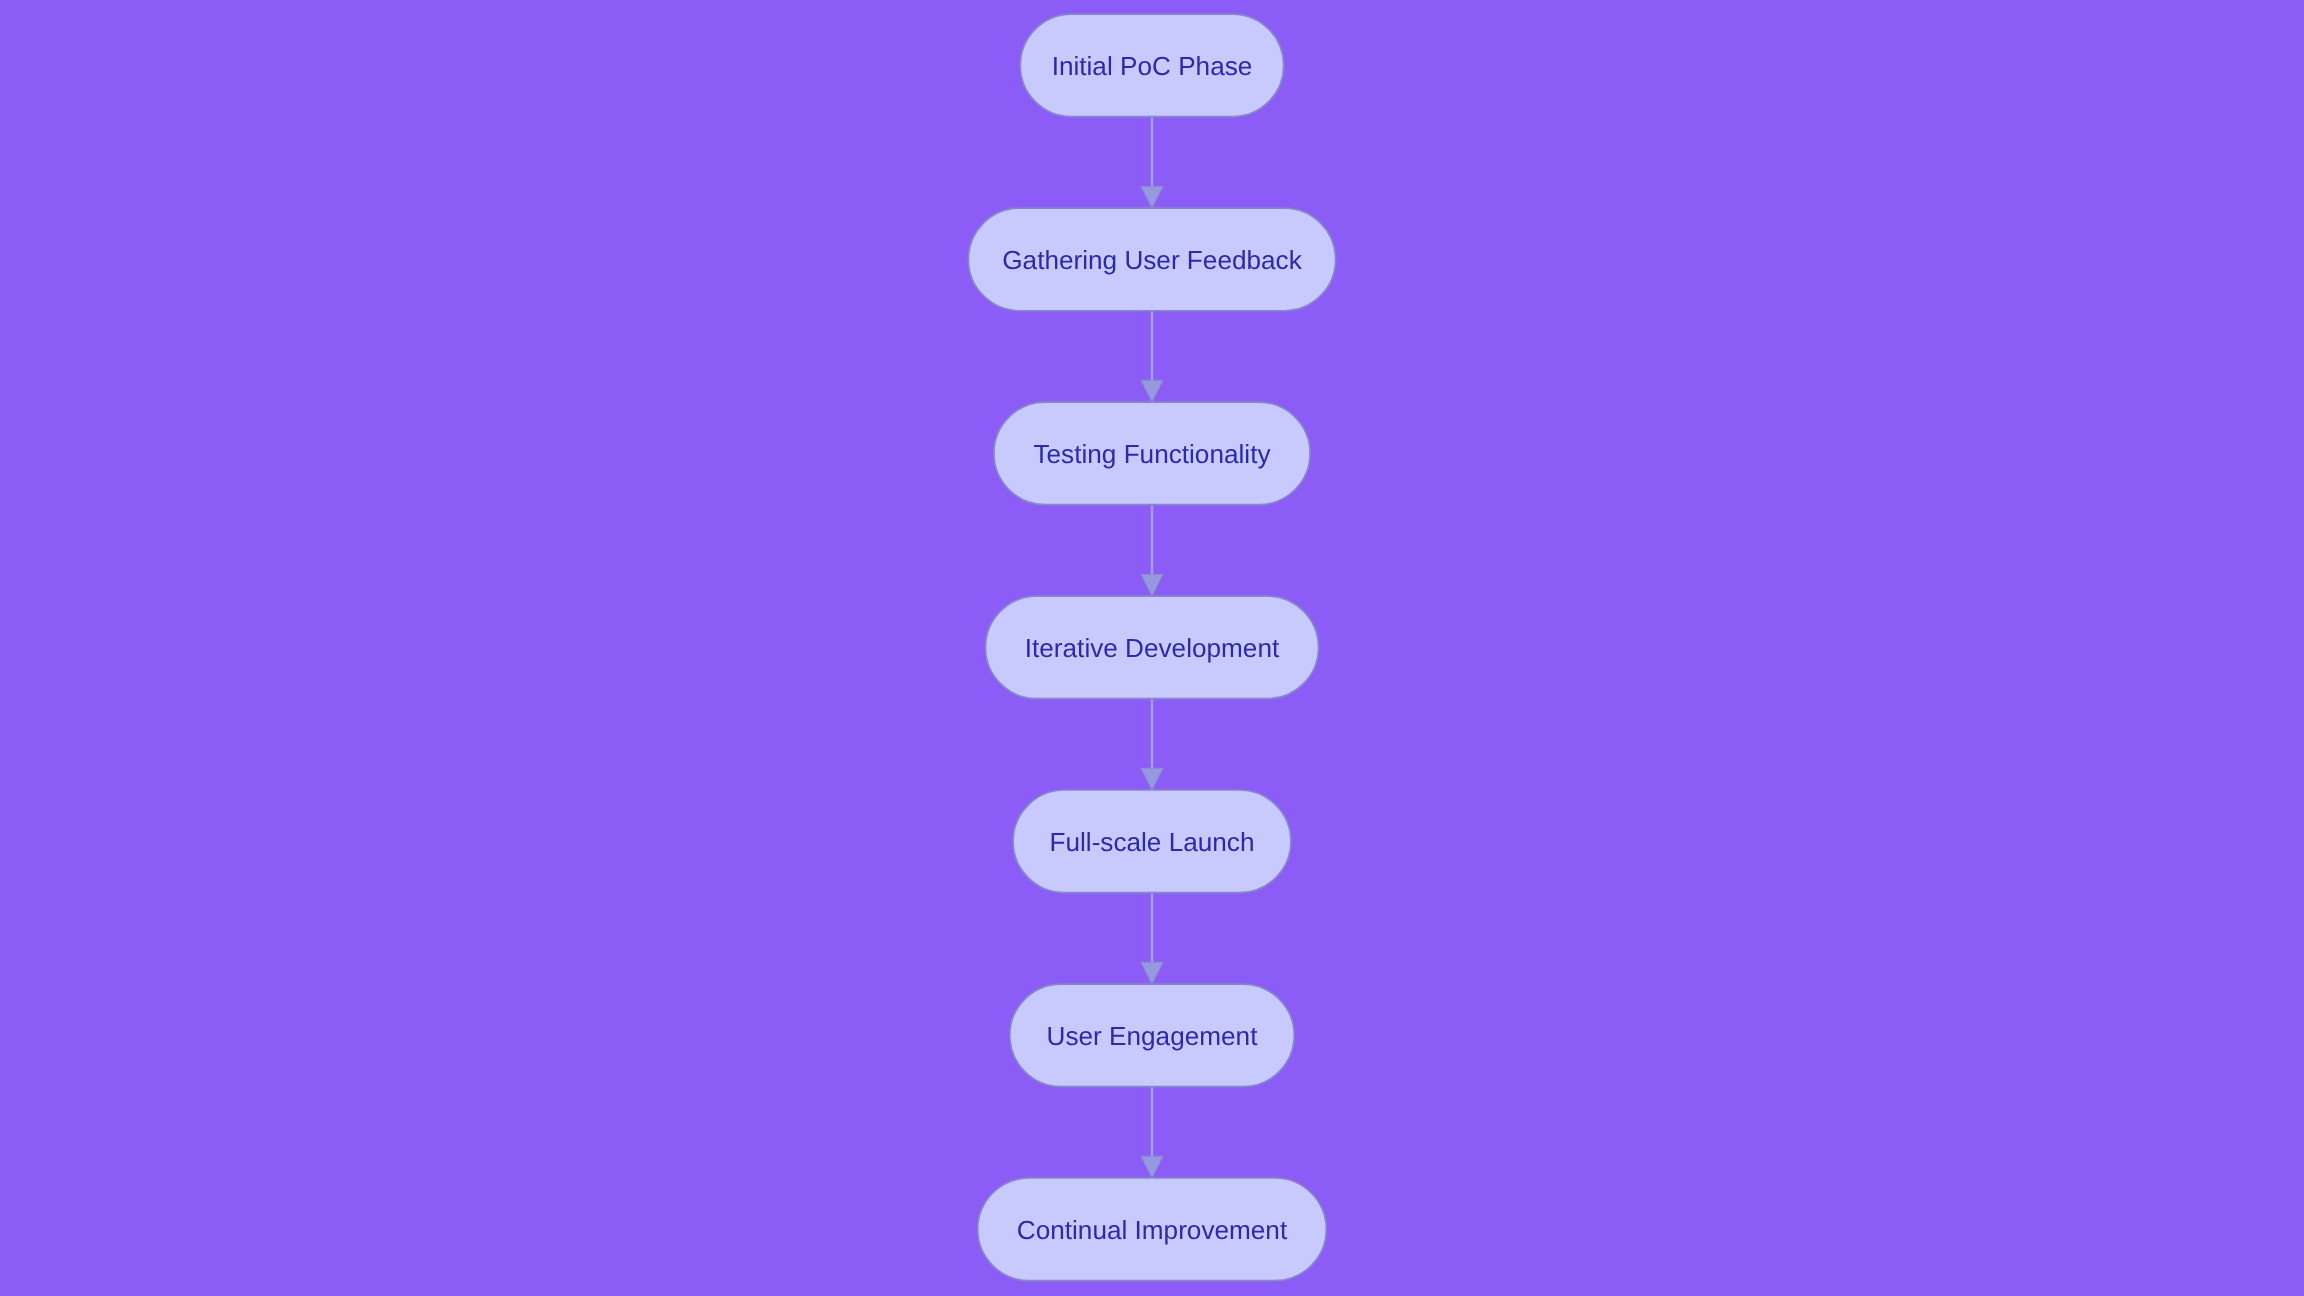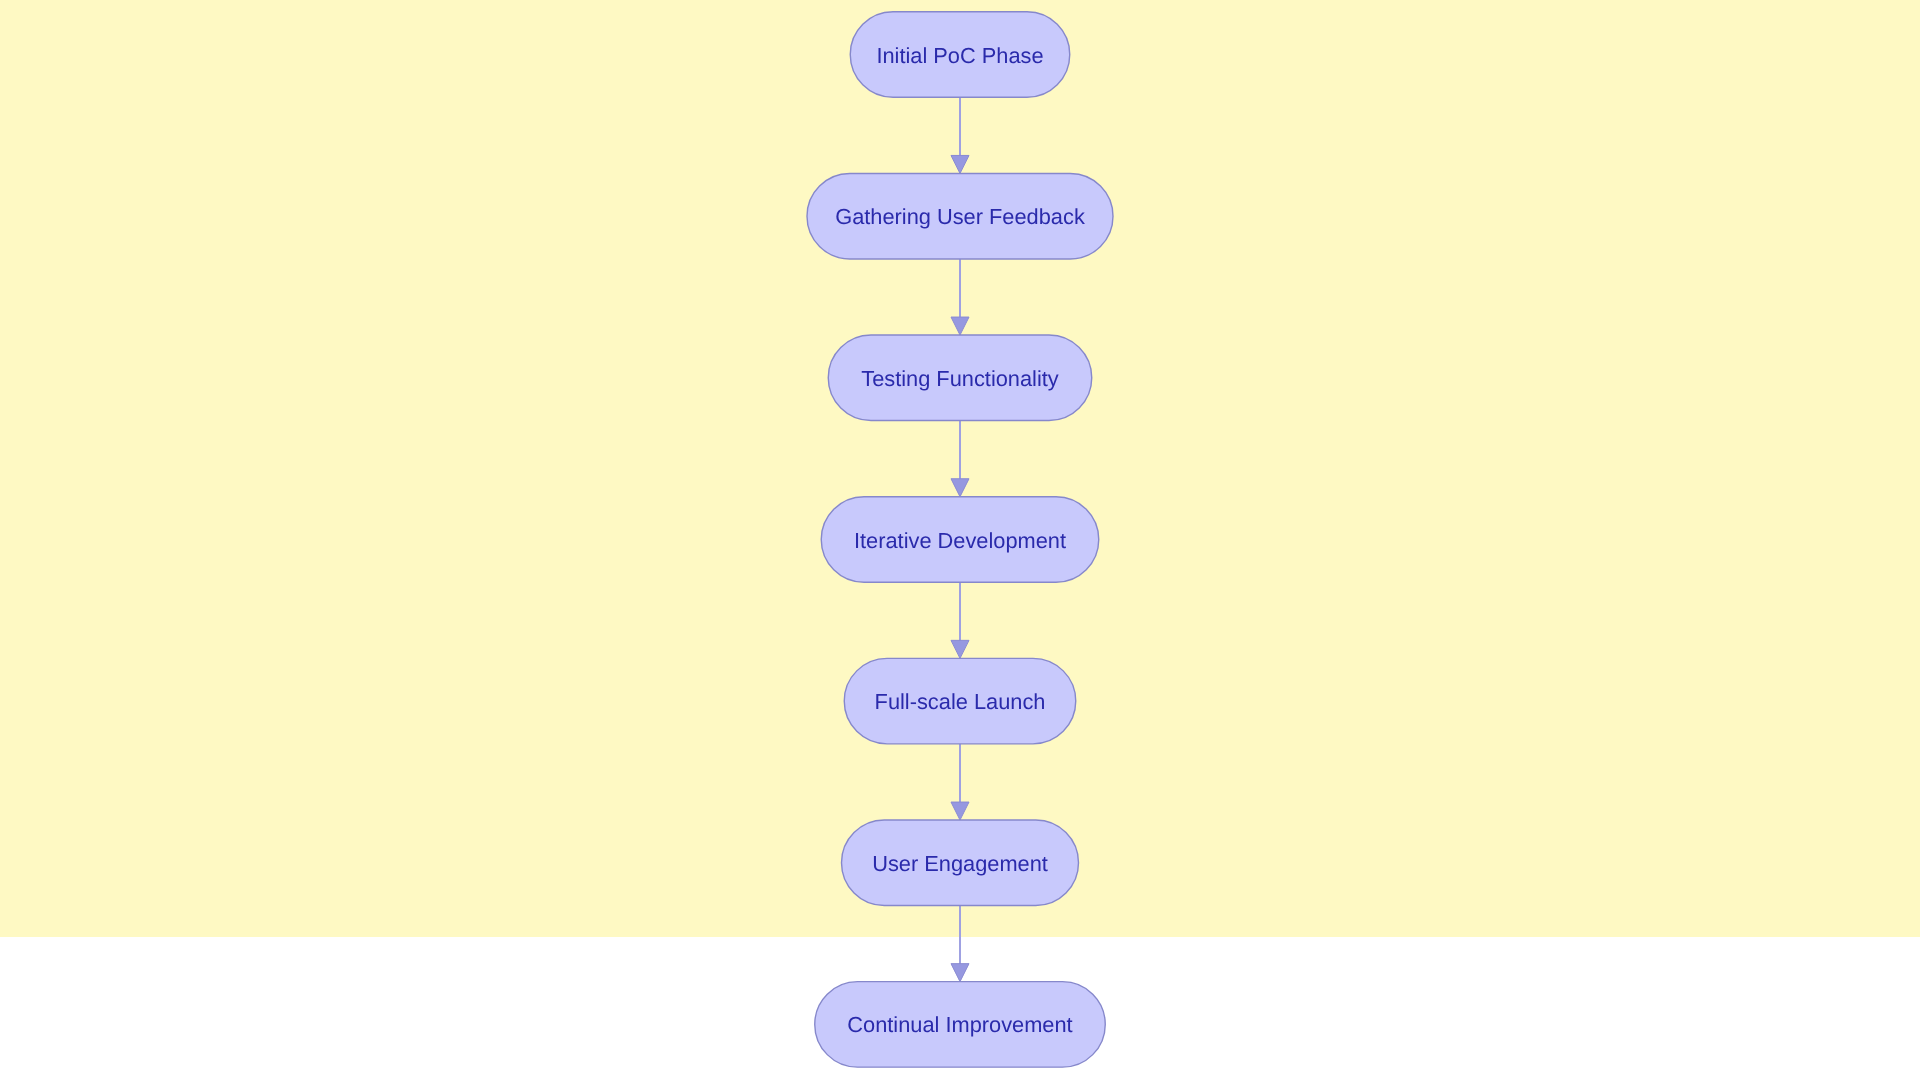--- a/index.html
+++ b/index.html
@@ -1,17 +1,17 @@
 <!DOCTYPE html>
 <html><head>
 <meta charset="utf-8">
 <title>Product Rollout Flowchart</title>
 <style>
   html,body{margin:0;padding:0;width:1920px;height:1080px;background:#ffffff;overflow:hidden;}
-  .chart{position:relative;width:1920px;height:937px;background:#fef9c3;}
+  .chart{position:relative;width:1920px;height:1080px;background:#8b5cf6;}
   svg{display:block;shape-rendering:geometricPrecision;}
   text.node-label{font-family:"Liberation Sans",sans-serif;font-size:21.8px;font-weight:400;
     -webkit-font-smoothing:antialiased;text-rendering:geometricPrecision;}
   #svgroot{transform:translateZ(0);}
 </style>
 </head>
 <body>
 
 <div class="chart">
   <svg id="svgroot" width="1920" height="1080" viewBox="0 0 1920 1080" xmlns="http://www.w3.org/2000/svg">

